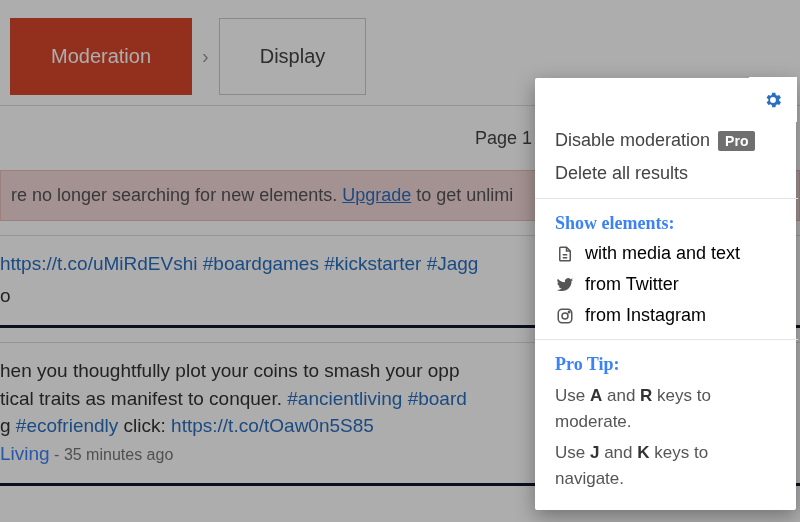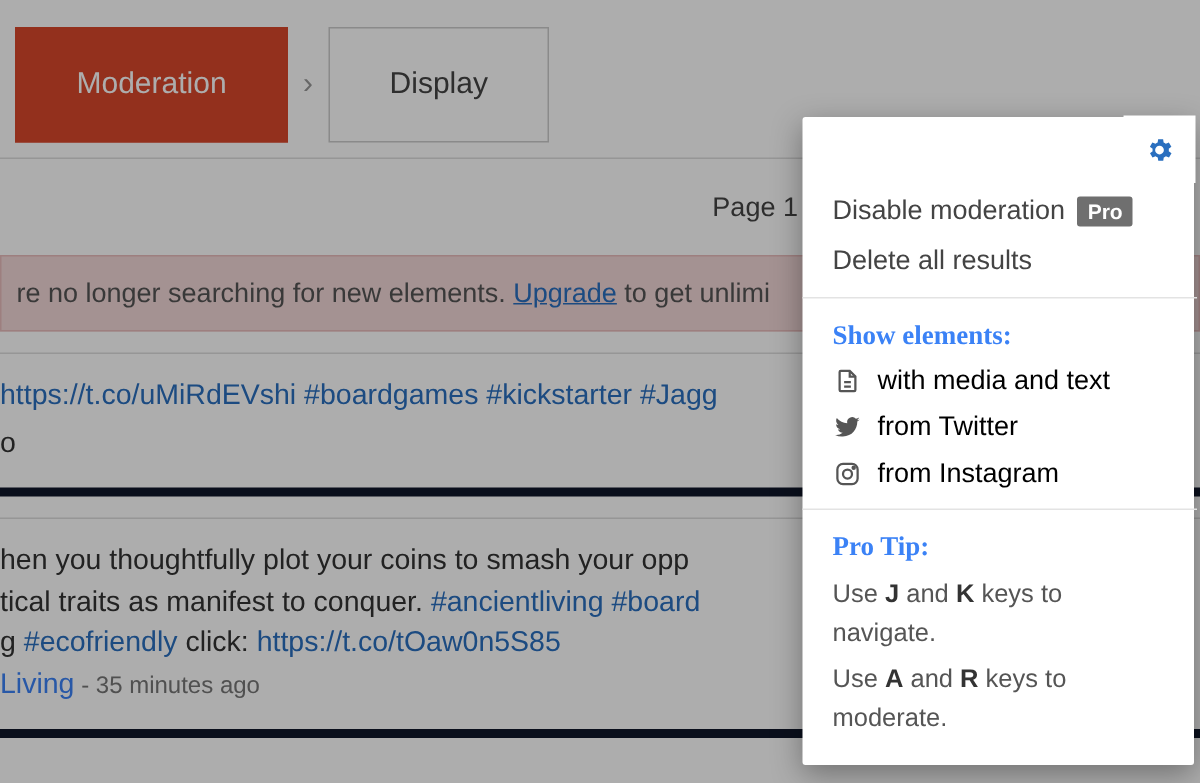--- a/index.html
+++ b/index.html
@@ -94,21 +94,21 @@
     padding: 14px 10px;
     font-size: 18px;
     color: #555;
     white-space: nowrap;
     overflow:hidden;
   }
   .banner a { color:#2a6fbf; text-decoration: underline; text-align: right; }
   
   .item {
     border-top:1px solid #ddd;
-    border-bottom:6px solid #0f172a;
+    border-bottom:3px solid #0f172a;
     padding: 14px 10px 16px 0;
     font-size: 19px;
     line-height: 1.45;
     color:#333;
     margin-bottom: 14px;
     overflow:hidden;
   }
   .item a, .link { color:#2a6fbf; }
   .hashtag { color:#2a6fbf; }
   .author { color:#3b82f6; }
@@ -276,19 +276,19 @@
             <rect x="3" y="3" width="18" height="18" rx="5"></rect>
             <circle cx="12" cy="12" r="4"></circle>
             <circle cx="17.5" cy="6.5" r="1" fill="currentColor"></circle>
           </svg>
       </span>
       <span>from Instagram</span>
     </div>
     <hr>
     <div class="section-title">Pro Tip:</div>
     <div class="tip">
+      <span>Use </span><b>A</b><span> and </span><b>R</b><span> keys to moderate.</span>
+    </div>
+    <div class="tip">
       <span>Use </span><b>J</b><span> and </span><b>K</b><span> keys to navigate.</span>
     </div>
-    <div class="tip">
-      <span>Use </span><b>A</b><span> and </span><b>R</b><span> keys to moderate.</span>
-    </div>
   </div>
 </div>
 
 </body></html>

